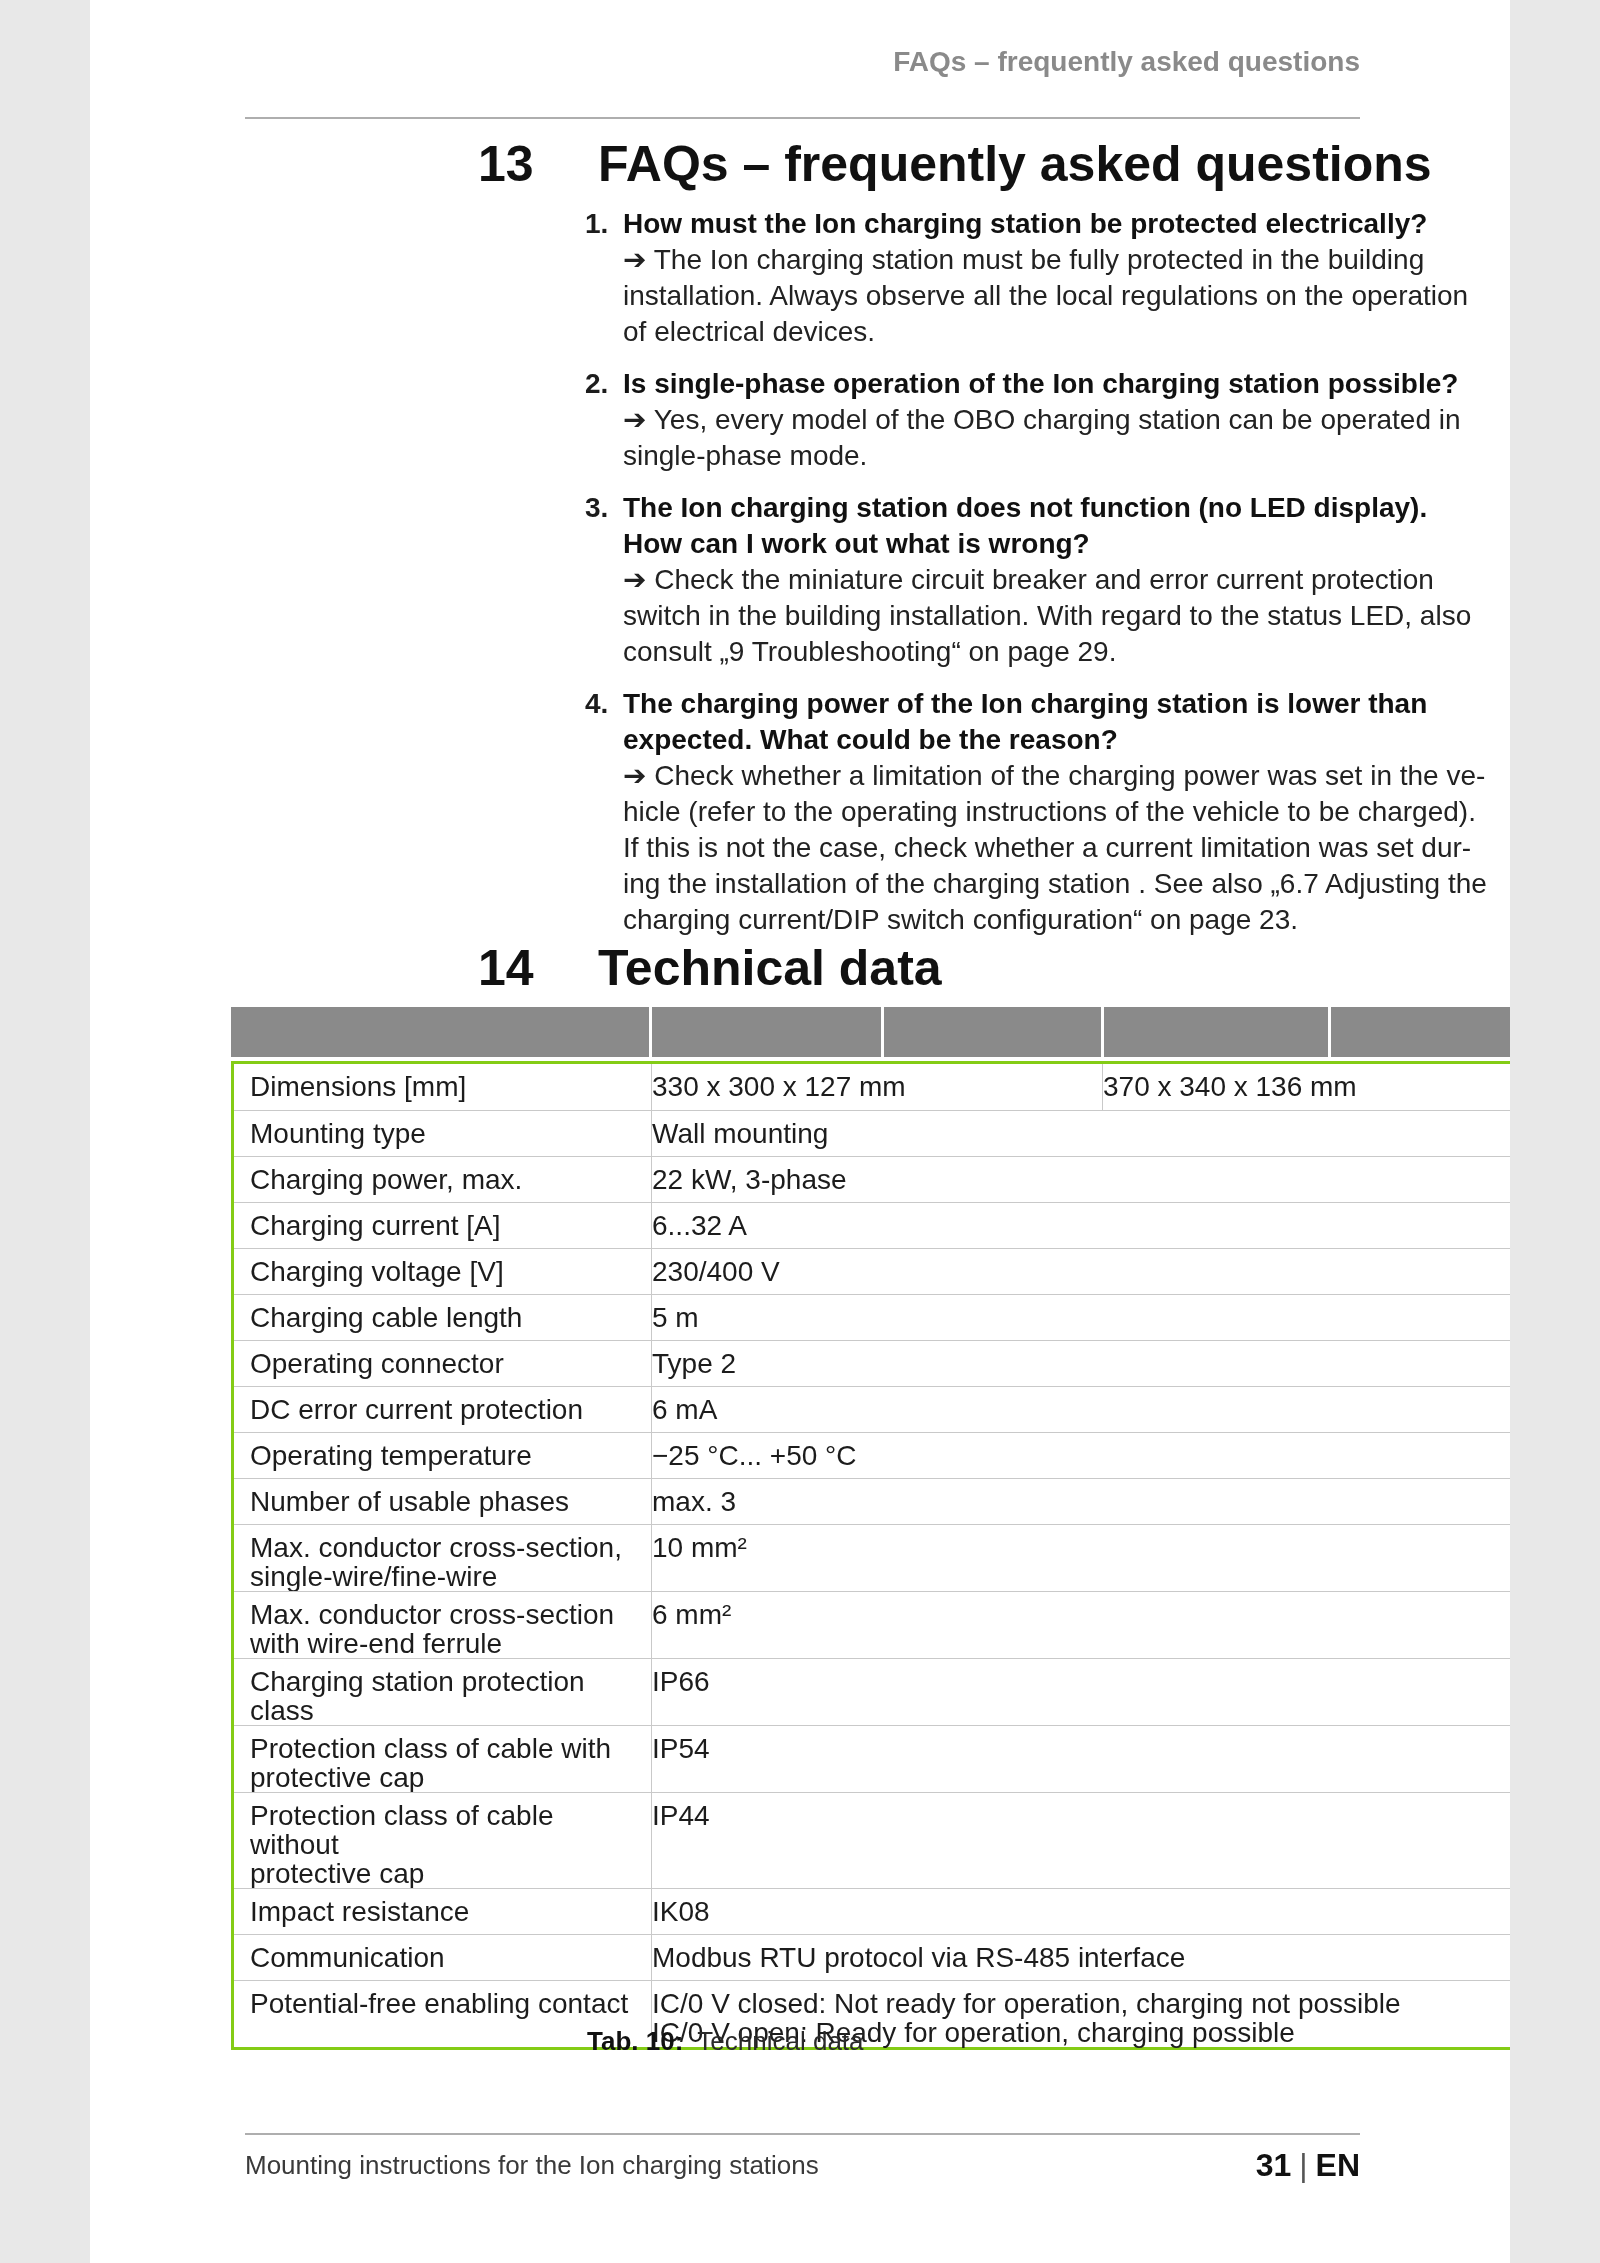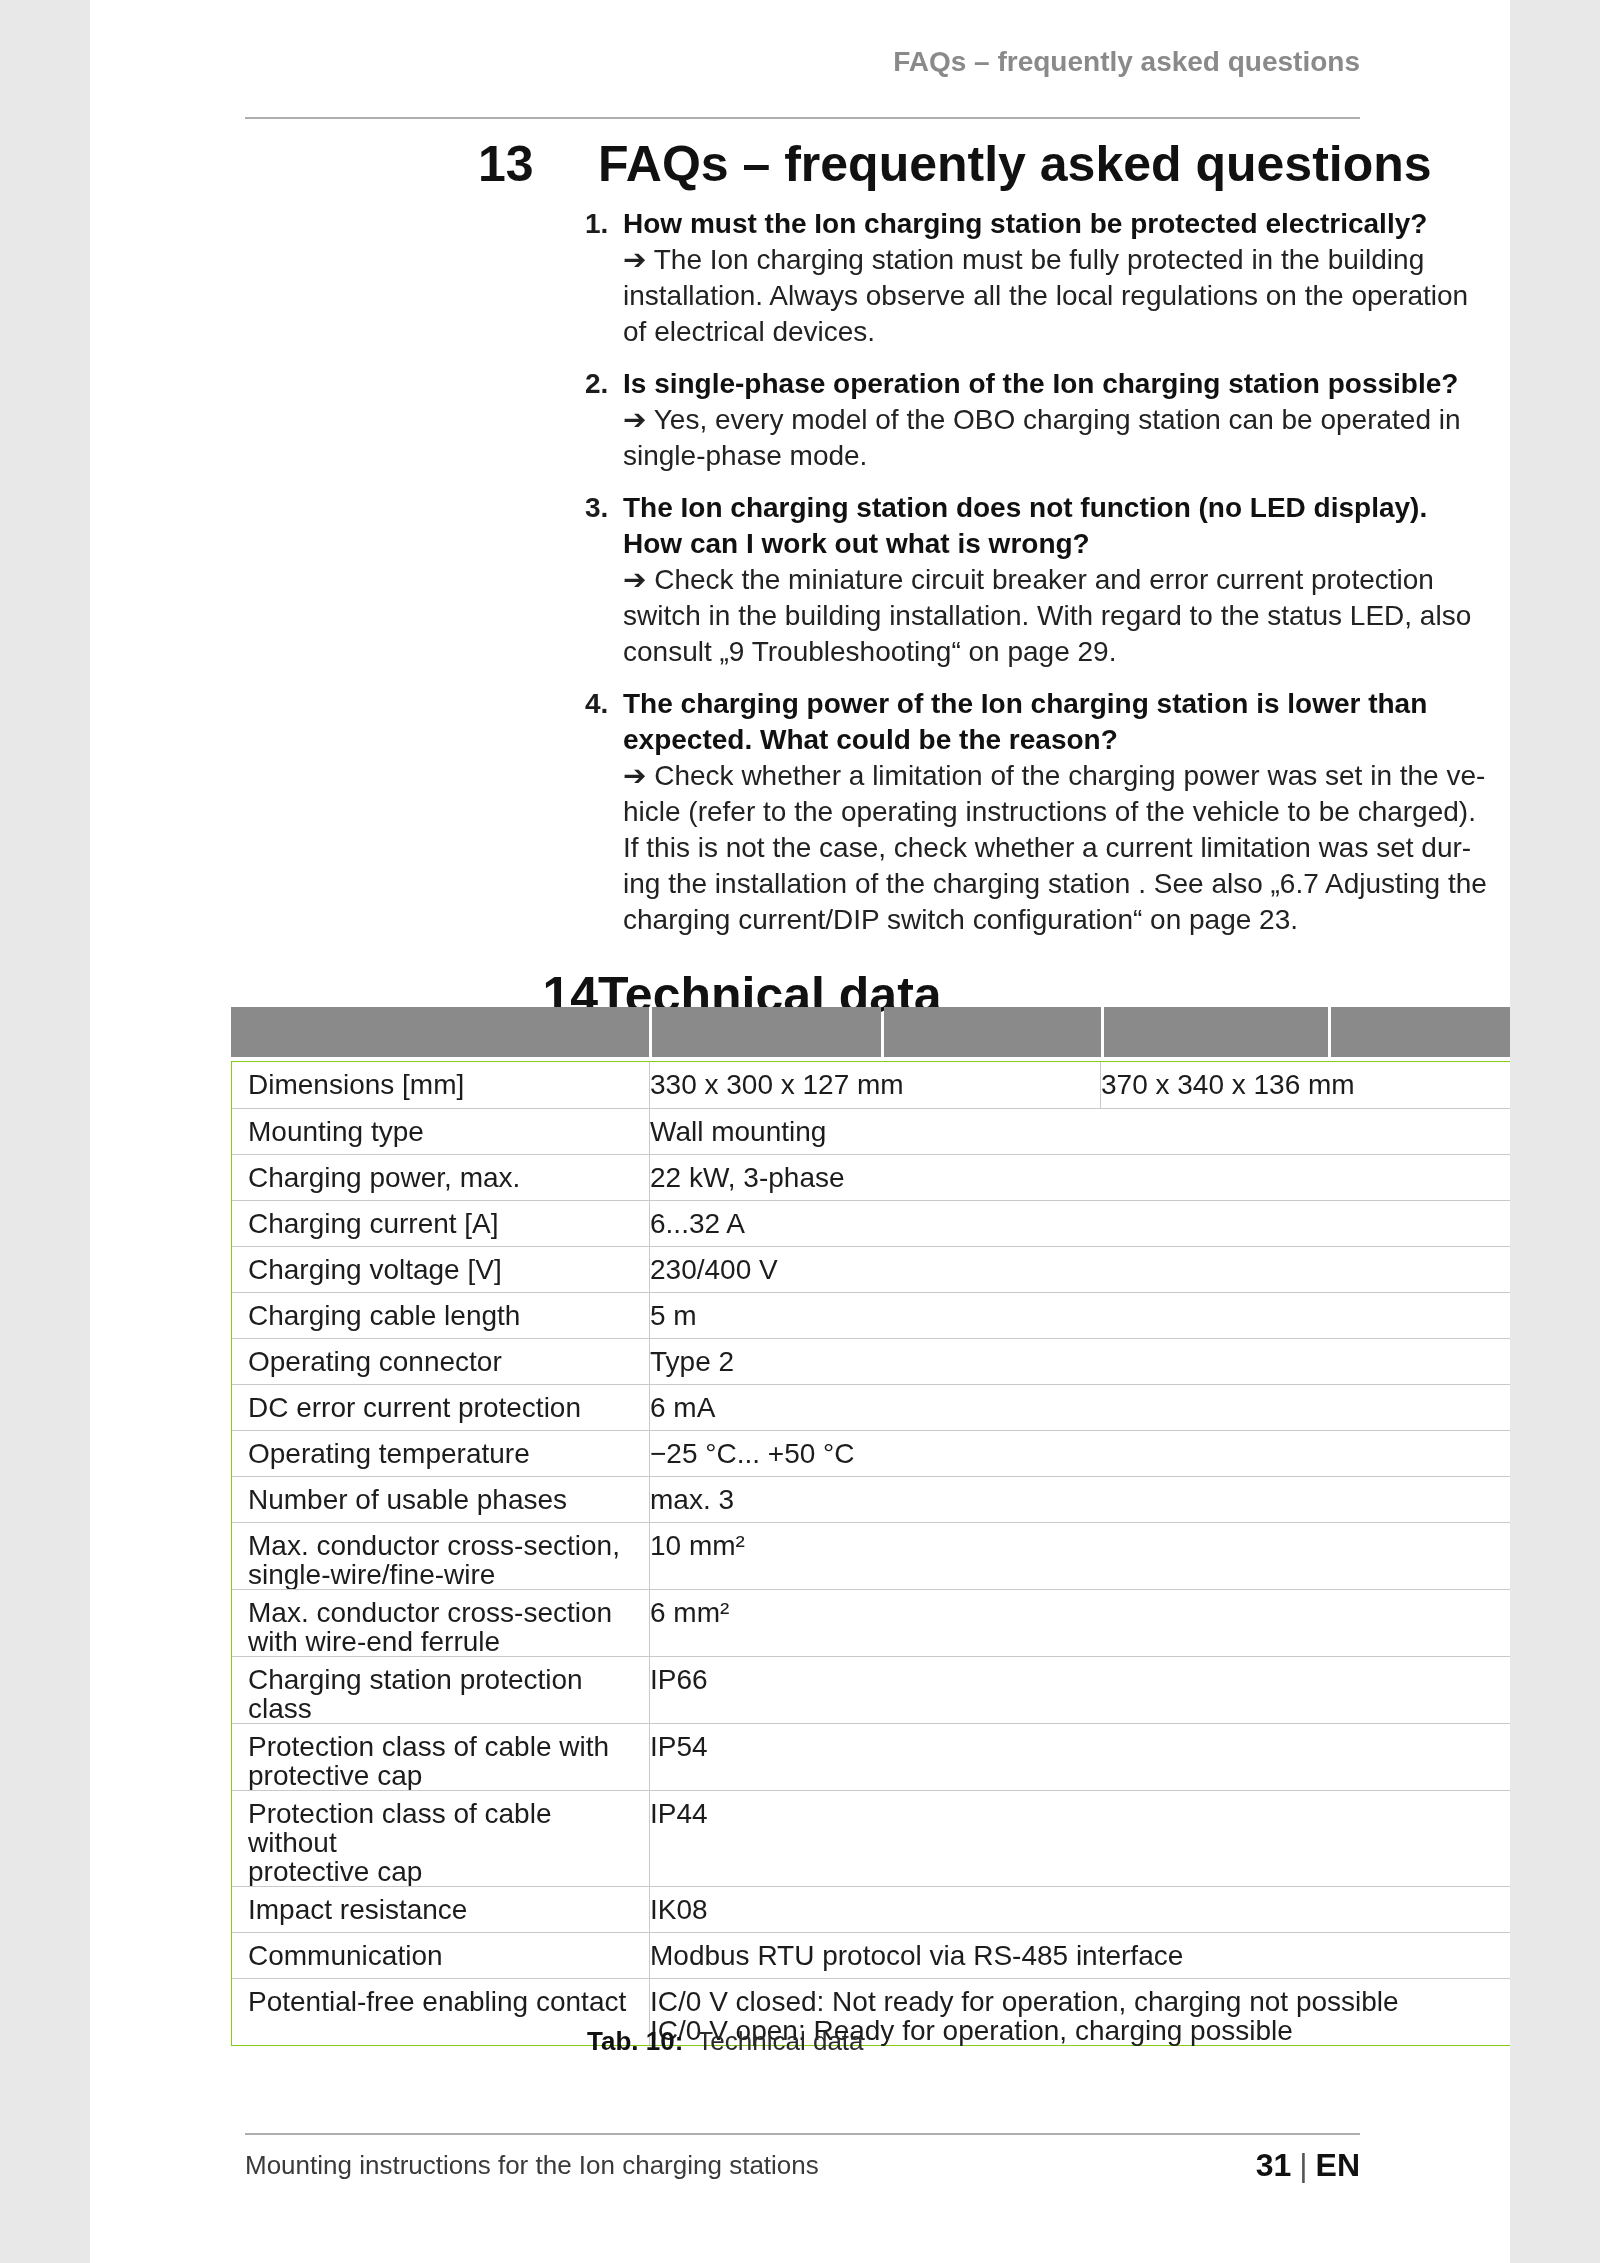--- a/index.html
+++ b/index.html
@@ -22,39 +22,39 @@
   .rule-top{top:117px;}
   .rule-bottom{top:2133px;}
   
   .section-heading{
     position:absolute;left:388px;display:flex;
     font-size:50px;font-weight:bold;color:#111;
     line-height:44px;
   }
   .section-heading .sec-num{width:120px;flex:0 0 120px;}
   .h1{top:142px;}
-  .h2{top:973px;text-align:right;}
+  .h2{top:946px;}
   
   .faq-list{position:absolute;left:495px;top:206px;width:965px;}
   .faq-item{display:flex;margin-bottom:16px;}
   .faq-number{flex:0 0 38px;width:38px;font-weight:bold;font-size:28px;line-height:36px;}
   .faq-content{flex:1;font-size:28px;line-height:36px;}
   .faq-question{font-weight:bold;white-space:pre-line;color:#111;}
   .faq-answer{white-space:pre-line;color:#222;}
   
   .tech-table{position:absolute;left:141px;top:1007px;width:1309px;font-size:28px;}
   .thead{
     display:grid;
     grid-template-columns:418px 229px 217px 224px 1fr;
     column-gap:3px;
     height:50px;
   }
   .thead-cell{background:#8a8a8a;}
   .thead-gap{height:4px;}
-  .tbody{border:1px solid #84cc16;}
+  .tbody{border:3px solid #84cc16;}
   .t-row{display:flex;box-sizing:border-box;}
   .t-row + .t-row{border-top:1px solid #c9c9c9;}
   .t-row.single{min-height:46px;}
   .t-row.double{min-height:66px;}
   .row-label{
     flex:0 0 418px;width:418px;box-sizing:border-box;
     border-right:1px solid #c9c9c9;
     padding:8px 4px 0 16px;
     line-height:29px;white-space:pre-line;
     overflow:hidden;

